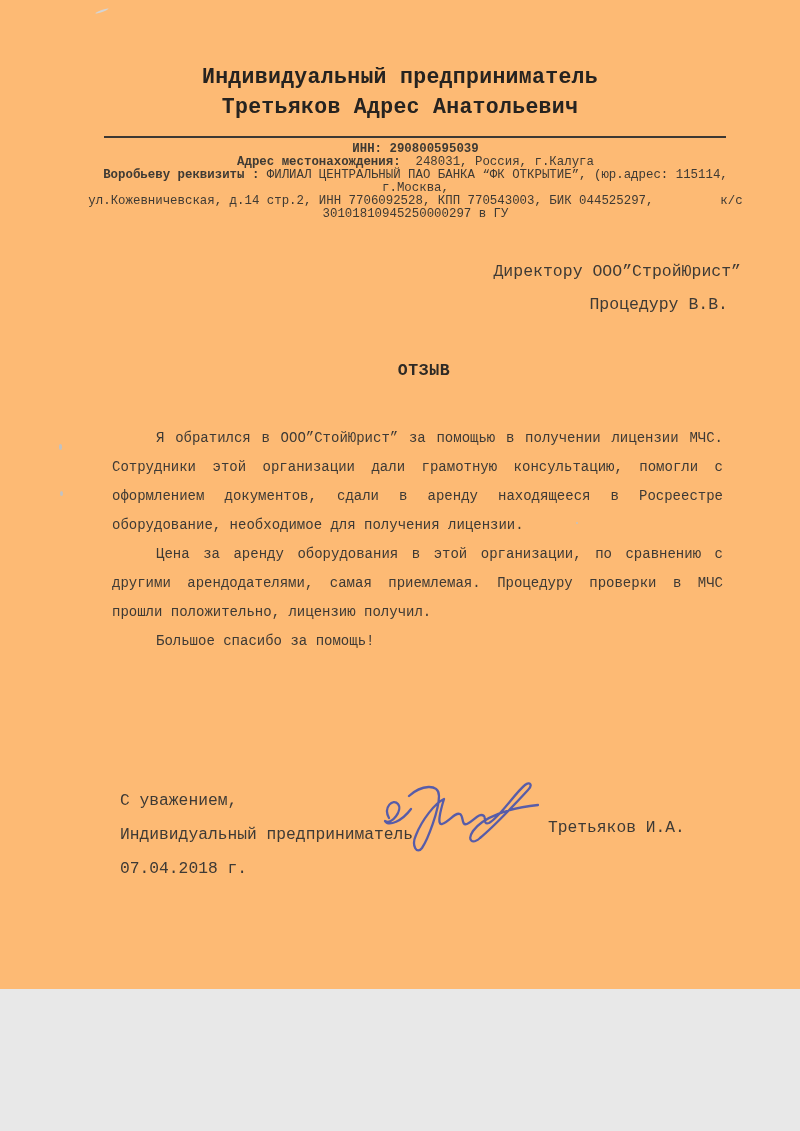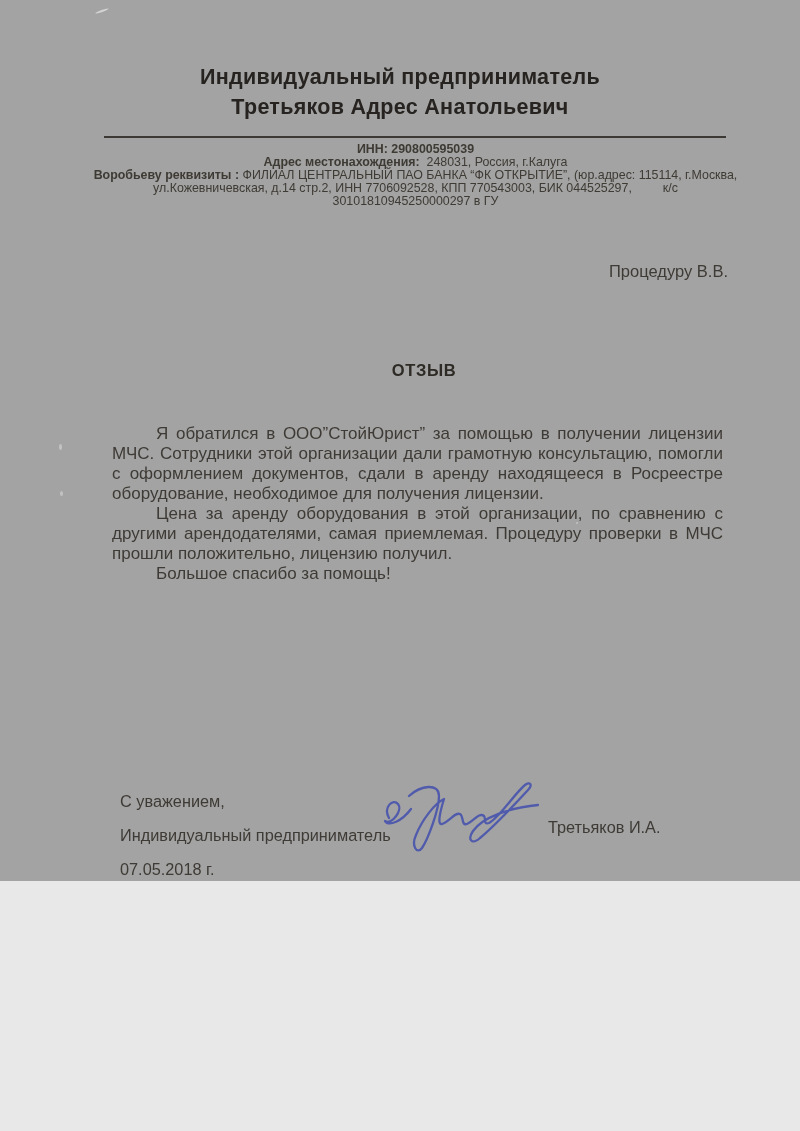--- a/index.html
+++ b/index.html
@@ -1,21 +1,21 @@
 <!DOCTYPE html>
 <html><head>
 <meta charset="utf-8">
 <style>
   html,body{margin:0;padding:0;background:#e8e8e8;}
   .page{
     position:relative;
-    width:800px;height:881px;
+    width:800px;height:989px;
     margin:0 auto;
-    background:#a3a3a3;
-    font-family:Liberation Sans, sans-serif;
+    background:#fdba74;
+    font-family:Liberation Mono, monospace;
     color:#3b3733;
     overflow:hidden;
   }
   
   .letterhead{
     position:absolute;top:62px;left:0;width:100%;
     text-align:center;
     font-weight:bold;color:#262320;
     font-size:21.5px;line-height:30px;
     letter-spacing:.3px;
@@ -42,21 +42,21 @@
   
   .doc-title{
     position:absolute;top:361px;left:44px;width:760px;
     text-align:center;
     font-weight:bold;font-size:16.5px;letter-spacing:.6px;
     color:#2e2a25;
   }
   
   .body-text{
     position:absolute;top:424px;left:112px;width:611px;
-    font-size:17px;line-height:20px;
+    font-size:14px;line-height:29px;
     color:#3e3a35;
   }
   .body-text p{
     margin:0;
     text-align:justify;
     text-indent:44px;
   }
   .body-text p.no-justify{text-align:left;}
   
   .closing{
@@ -92,35 +92,36 @@
   <div class="rule"></div>
 
   <div class="requisites">
     <div><span class="lbl">ИНН: 290800595039</span><span></span></div>
     <div><span class="lbl">Адрес местонахождения:</span><span>&nbsp; 248031, Россия, г.Калуга</span></div>
     <div><span class="lbl">Воробьеву реквизиты :</span><span> ФИЛИАЛ ЦЕНТРАЛЬНЫЙ ПАО БАНКА “ФК ОТКРЫТИЕ”, (юр.адрес: 115114, г.Москва,</span></div>
     <div><span>ул.Кожевничевская, д.14 стр.2, ИНН 7706092528, КПП 770543003, БИК 044525297,&nbsp;&nbsp;&nbsp;&nbsp;&nbsp;&nbsp;&nbsp;&nbsp;&nbsp;к/с 30101810945250000297 в ГУ</span></div>
   </div>
 
   <div class="addressee">
+    <div class="line1">Директору ООО”СтройЮрист”</div>
     <div class="line2">Процедуру В.В.</div>
   </div>
 
   <div class="doc-title">ОТЗЫВ</div>
 
   <div class="body-text">
     <p>Я обратился в ООО”СтойЮрист” за помощью в получении лицензии МЧС. Сотрудники этой организации дали грамотную консультацию, помогли с оформлением документов, сдали в аренду находящееся в Росреестре оборудование, необходимое для получения лицензии.</p>
     <p>Цена за аренду оборудования в этой организации, по сравнению с другими арендодателями, самая приемлемая. Процедуру проверки в МЧС прошли положительно, лицензию получил.</p>
     <p class="no-justify">Большое спасибо за помощь!</p>
   </div>
 
   <div class="closing">
     <div>С уважением,</div>
     <div>Индивидуальный предприниматель</div>
-    <div>07.05.2018 г.</div>
+    <div>07.04.2018 г.</div>
   </div>
 
   <div class="signer-name">Третьяков И.А.</div>
 
   <svg class="signature-svg" viewBox="0 0 168 82" fill="none" xmlns="http://www.w3.org/2000/svg">
     <g stroke="#4a55ad" stroke-width="2.3" stroke-linecap="round" stroke-linejoin="round" fill="none" opacity="0.92">
       <path d="M9,42 C3,31 13,22 18,28 C23,34 12,49 5,45 C9,51 22,45 31,33"></path>
       <path d="M29,20 C41,9 59,7 59,20 C59,34 48,63 42,72 C37,79 31,70 36,59 C42,44 55,27 64,23 C60,36 57,49 62,48 C70,45 75,36 80,38 C84,40 81,50 87,48 C94,45 99,36 104,40 C106,42 103,49 109,47 C119,42 135,17 145,9 C150,5 153,9 148,14 C136,27 111,53 100,62 C92,69 87,64 93,55 C103,41 129,32 158,29"></path>
     </g>
   </svg>

